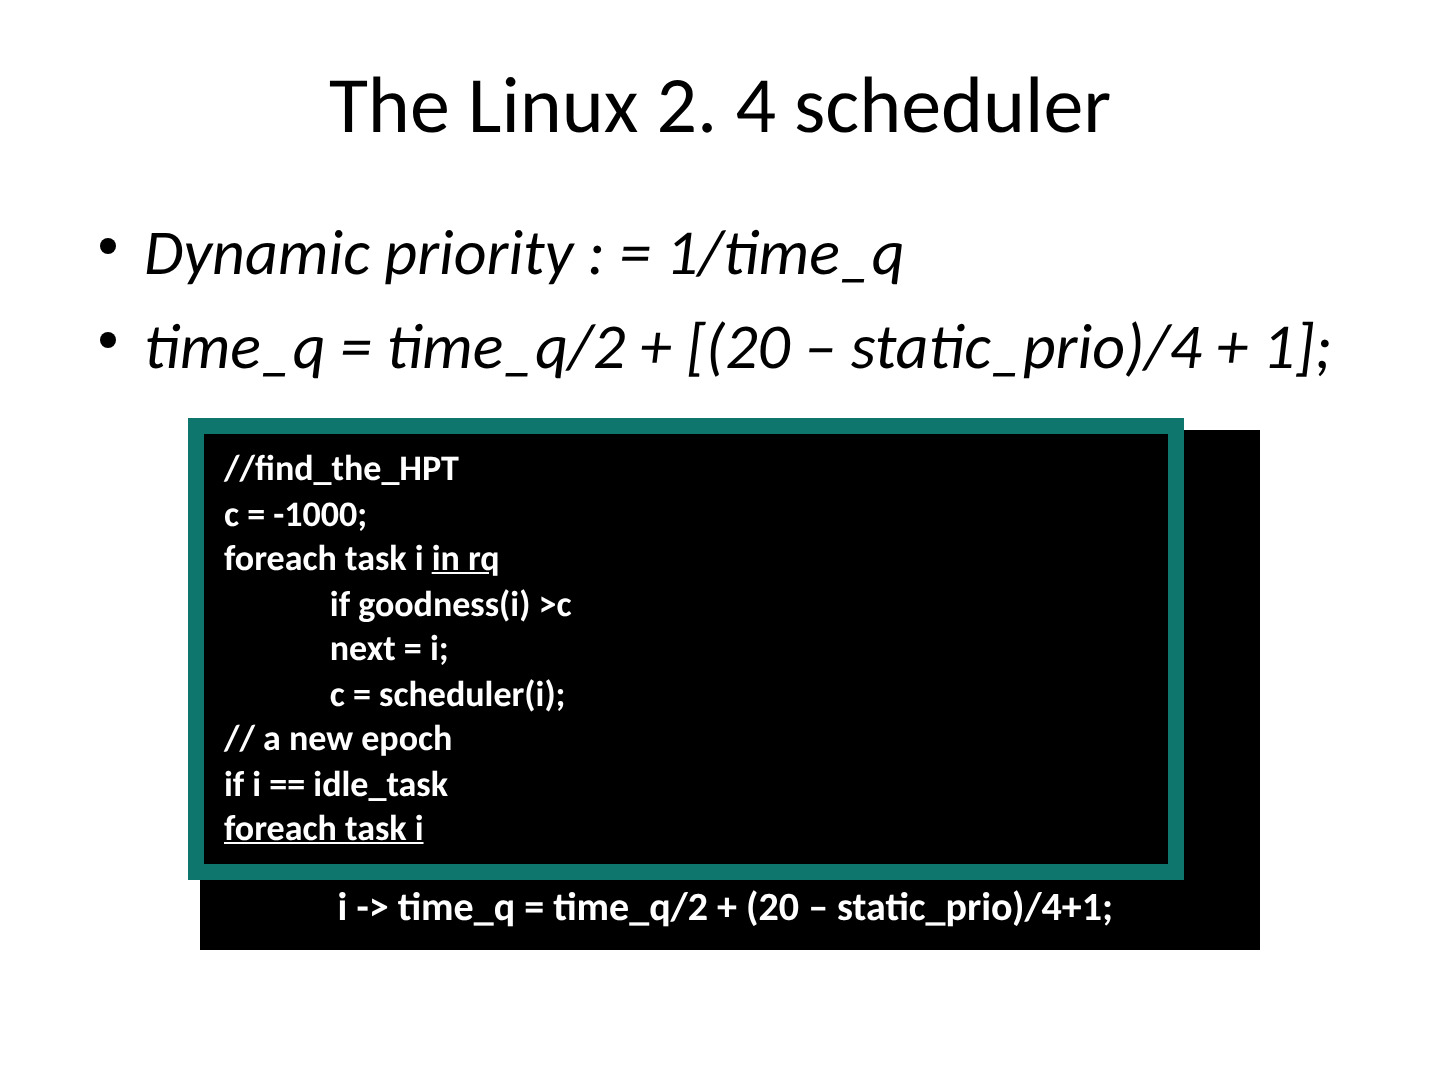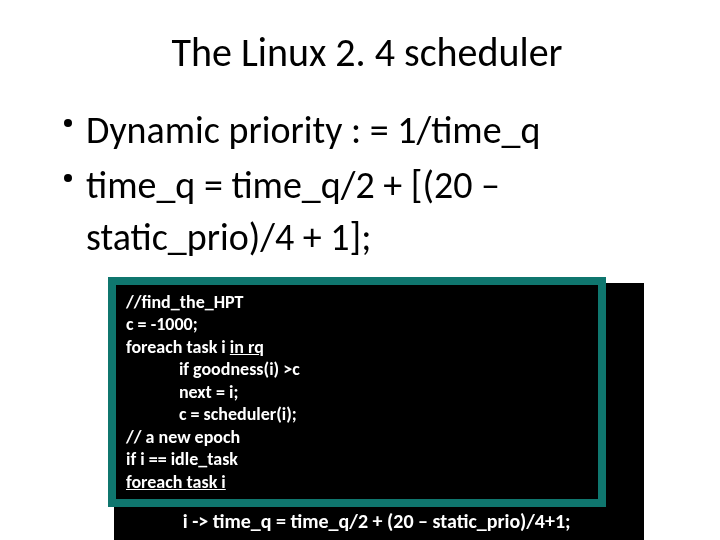--- a/index.html
+++ b/index.html
@@ -9,33 +9,34 @@
     height: 540px;
     background: #ffffff;
     font-family: Calibri, "Segoe UI", Arial, sans-serif;
     color: #000000;
   }
   .slide {
     width: 720px;
     height: 540px;
     position: relative;
     box-sizing: border-box;
-    padding: 20px 40px 0 54px;
+    padding: 20px 40px 0 40px;
   }
   .title {
     font-size: 40px;
     text-align: center;
     margin: 8px 0 28px 0;
     font-weight: 400;
   }
   .bullets {
-    font-size: 38px;
+    font-size: 32px;
     line-height: 1.35;
     margin: 0 0 20px 0;
     padding-left: 10px;
+    font-style: italic;
   }
   .bullet-row {
     display: flex;
     align-items: flex-start;
     margin-bottom: 4px;
   }
   .bullet-dot {
     width: 8px;
     height: 8px;
     background: #000;

